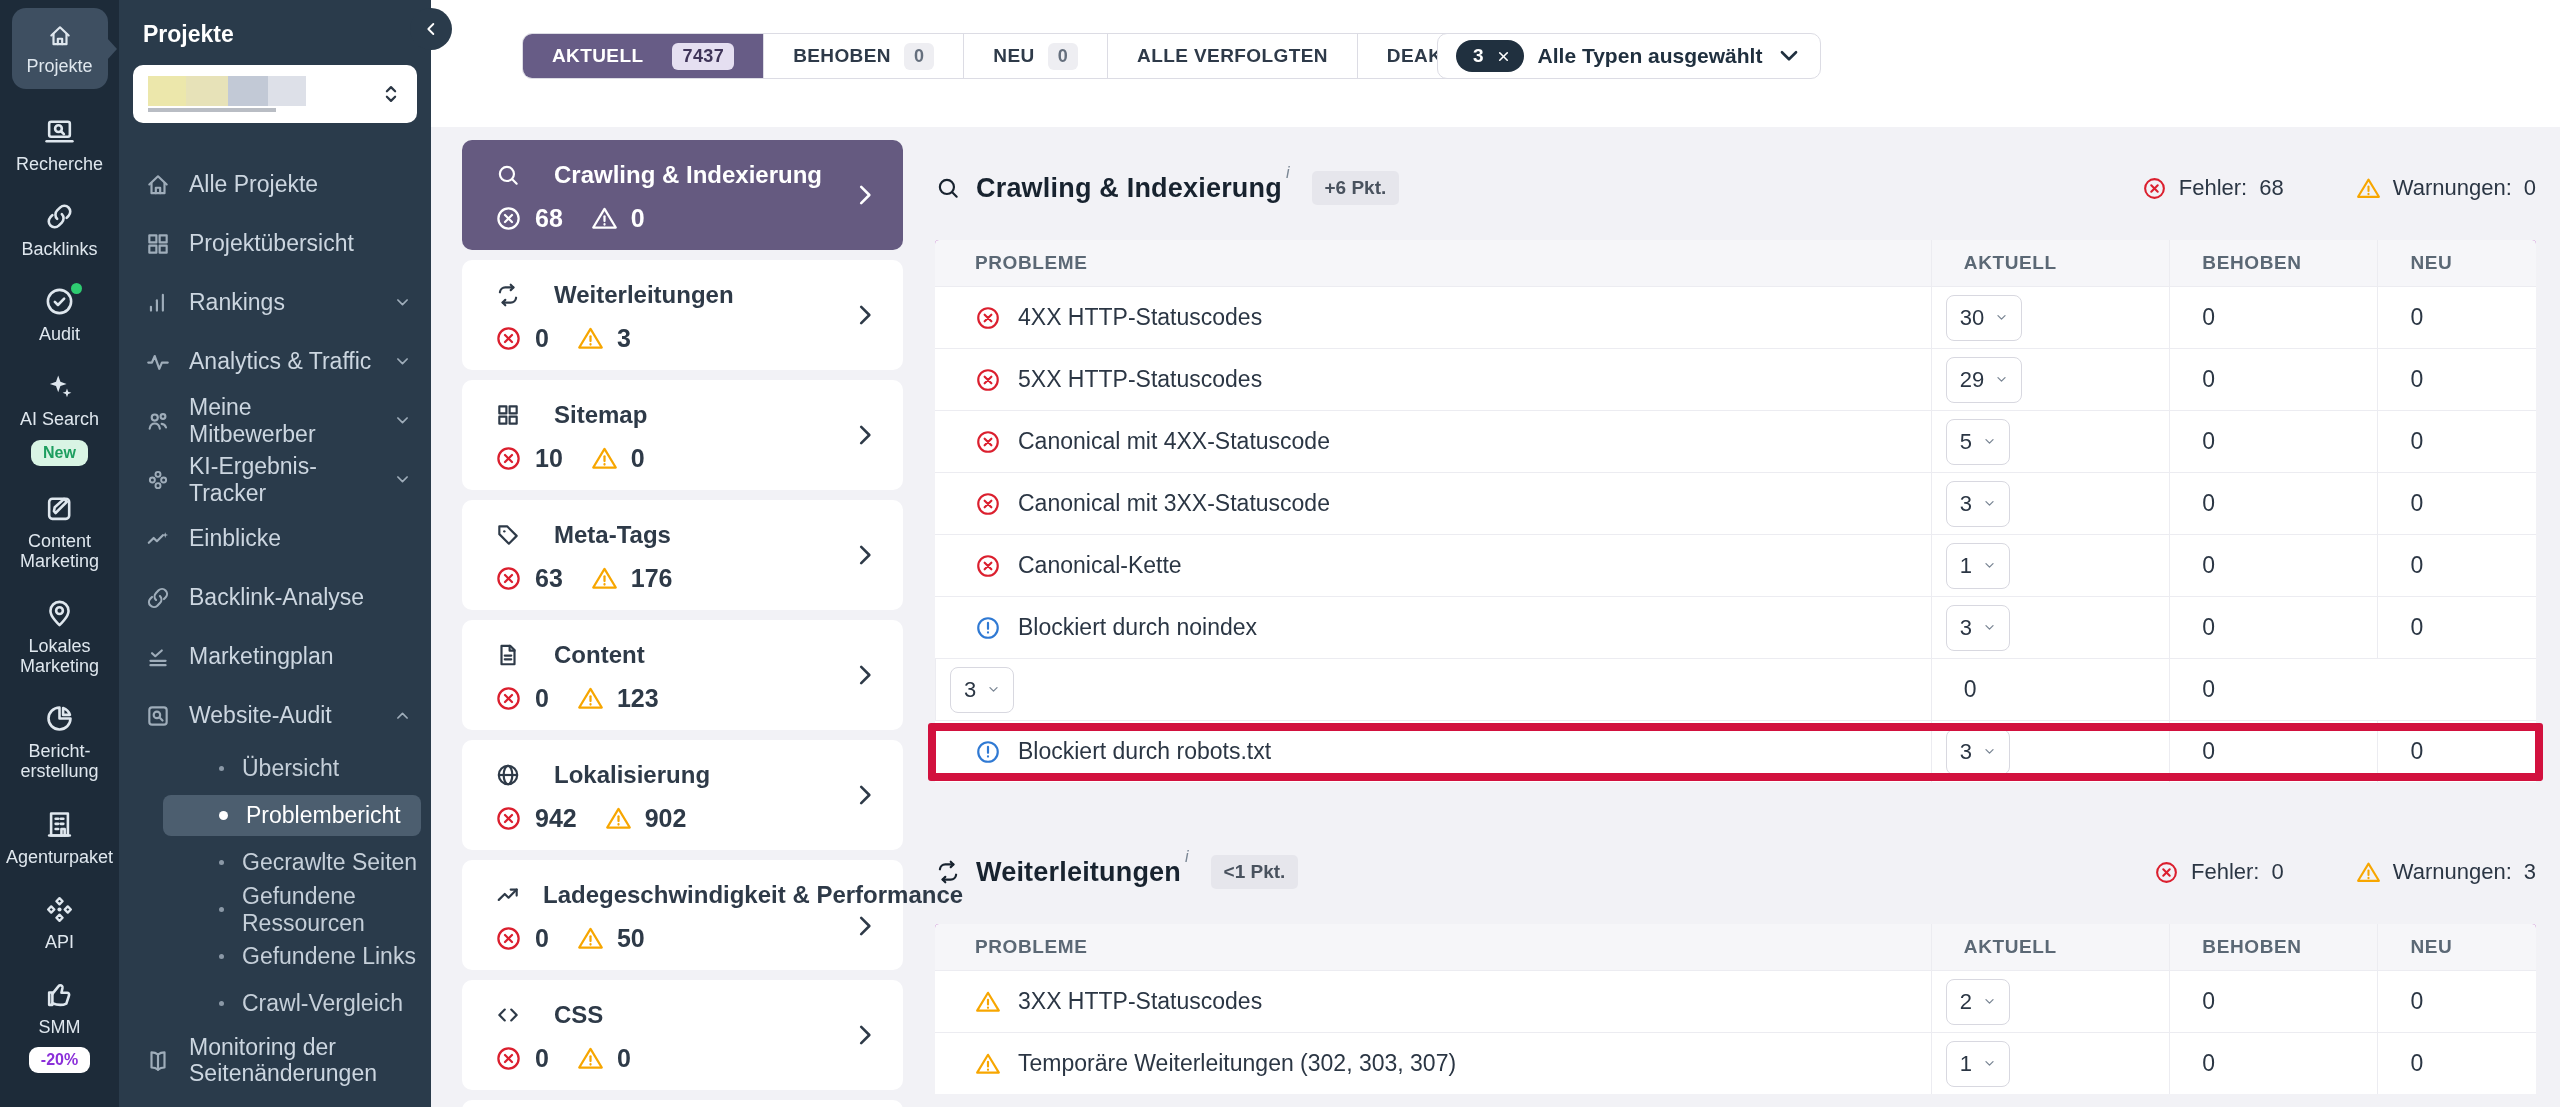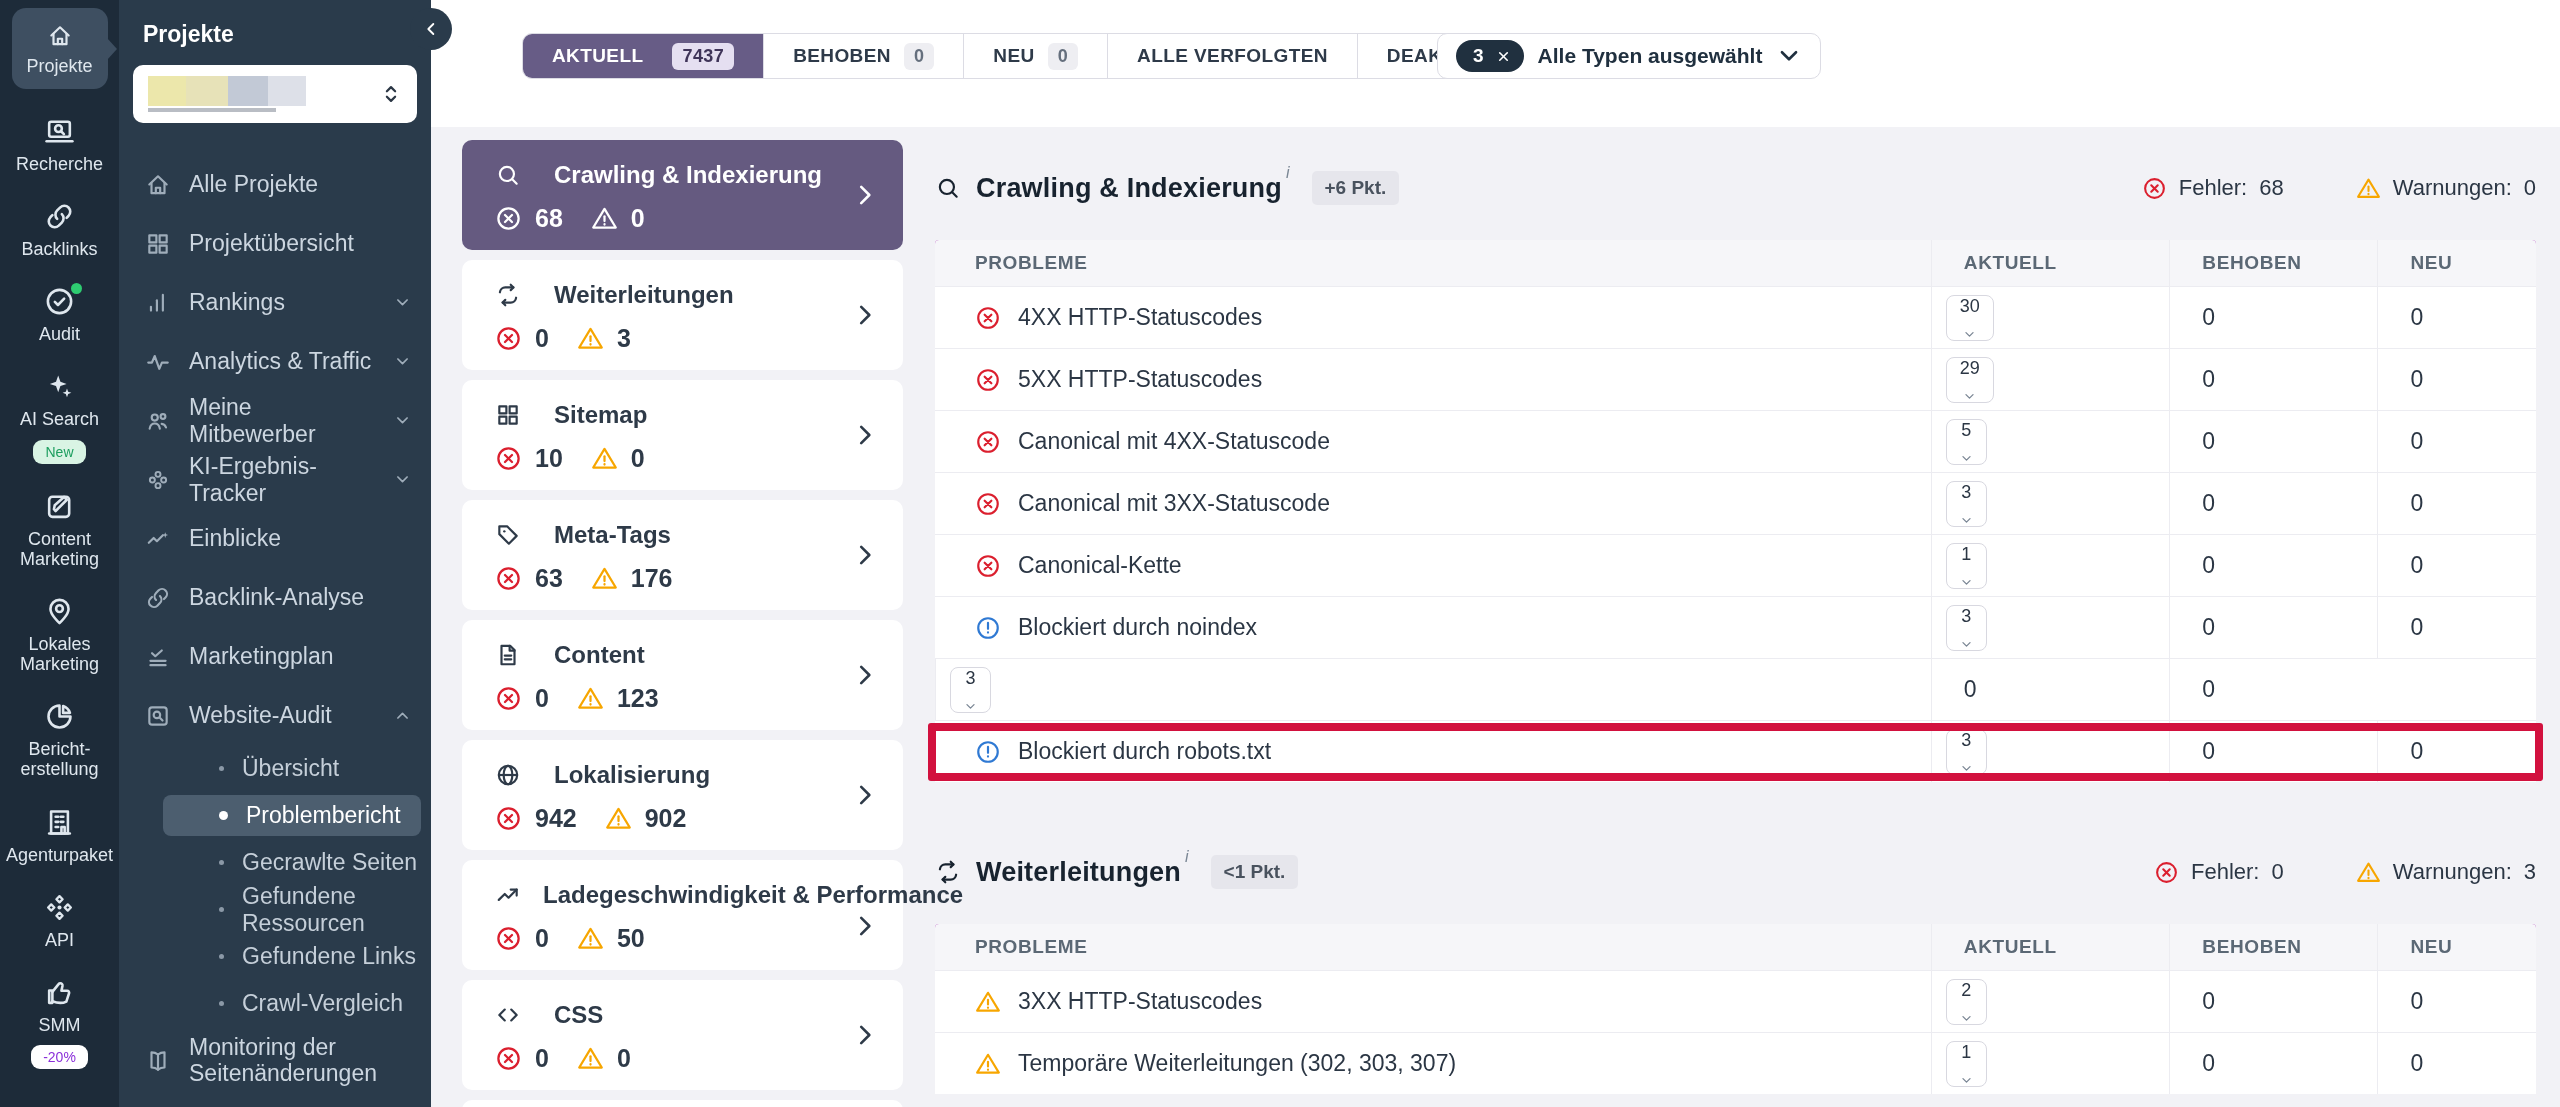--- a/index.html
+++ b/index.html
@@ -16,21 +16,21 @@
                width:100%; text-align:center; font-size:18px; line-height:1.12; margin-top:27px; }
   .rail-item .ic { width:31px; height:31px; }
   .rail-tile { margin-top:8px; background:#3e4f61; border-radius:14px; width:96px;
                padding:15px 0 12px; position:relative; display:flex; flex-direction:column;
                align-items:center; gap:7px; font-size:18px; }
   .rail-tile::after { content:''; position:absolute; right:-9px; top:50%; transform:translateY(-50%);
                border:11px solid transparent; border-left:10px solid #3e4f61; border-right:0; }
   .icwrap { position:relative; }
   .green-dot { position:absolute; top:-3px; right:-7px; width:11px; height:11px;
                border-radius:50%; background:#2ecc71; }
-  .rail-badge { font-size:14px; font-weight:400; border-radius:9px; padding:4px 12px; margin-top:10px; }
+  .rail-badge { font-size:16px; font-weight:700; border-radius:9px; padding:4px 12px; margin-top:10px; }
   .badge-new  { background:#d9f4e4; color:#1d9e5f; }
   .badge-promo{ background:#ffffff; color:#8b30d9; }
 
   
   .sidebar { width:312px; min-width:312px; background:#2a3b4b; color:#ccd6e0;
              display:flex; flex-direction:column; overflow:hidden; }
   .sidebar-title { font-size:23px; font-weight:700; color:#fff; padding:21px 24px 17px; }
   .project-selector { margin:0 14px; background:#fff; border-radius:10px; height:58px;
              display:flex; align-items:center; justify-content:space-between; padding:0 15px; }
   .blur-wrap { display:flex; flex-direction:column; }
@@ -120,21 +120,21 @@
             letter-spacing:.6px; border-radius:4px 4px 0 0; }
   .t-head .h1 { padding-left:40px; }
   .t-head .hv { padding-left:32px; border-left:1px solid #ececf1; height:100%; display:flex; align-items:center; }
   .t-body { position:relative; }
   .t-row { height:62px; border-top:1px solid #ececf1; font-size:23px; color:#2b3644; background:#fff; cursor:pointer; }
   .c-problem { display:flex; align-items:center; gap:17px; padding-left:40px; min-width:0; }
   .c-problem .ic { width:26px; height:26px; }
   .c-val { padding-left:32px; border-left:1px solid #ececf1; height:100%; display:flex; align-items:center; }
   .c-aktuell { padding-left:14px; }
   .dd { display:flex; align-items:center; gap:11px; border:1px solid #d8d8e0; border-radius:8px;
-        background:#fff; height:46px; padding:0 13px; font-size:18px; color:#2b3644; cursor:pointer;flex-direction:column; }
+        background:#fff; height:46px; padding:0 13px; font-size:22px; color:#2b3644; cursor:pointer; }
   .dd .ic { width:13px; height:13px; color:#7a8694; }
   .hl-box { position:absolute; left:-7px; right:-7px; top:437px; height:58px;
             border:8px solid #d2113e; border-radius:3px; pointer-events:none; z-index:2; }
   .sh2 { margin-top:62px; }
 </style>
 </head>
 <body>
 
 <svg width="0" height="0" style="position:absolute" aria-hidden="true">
   <defs>

